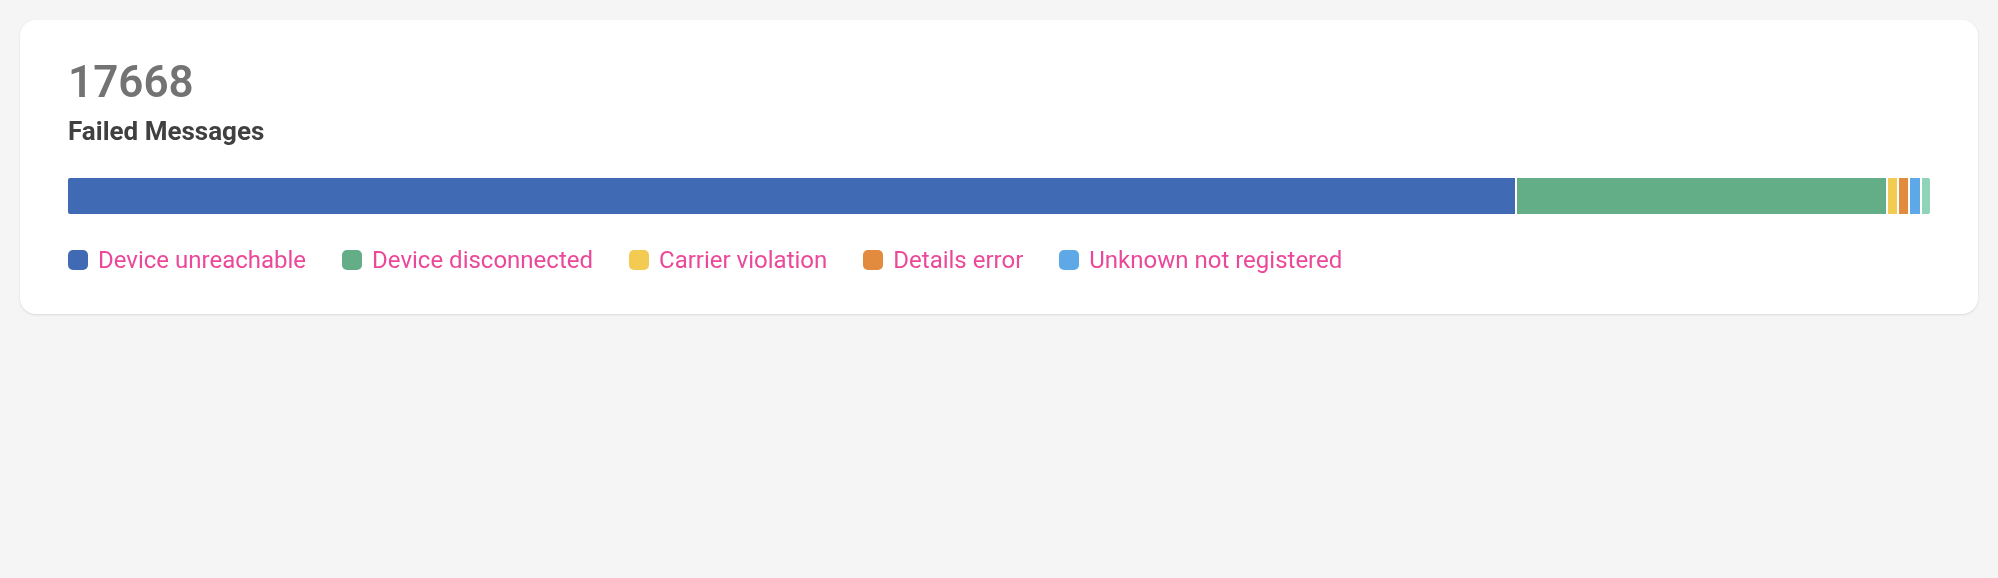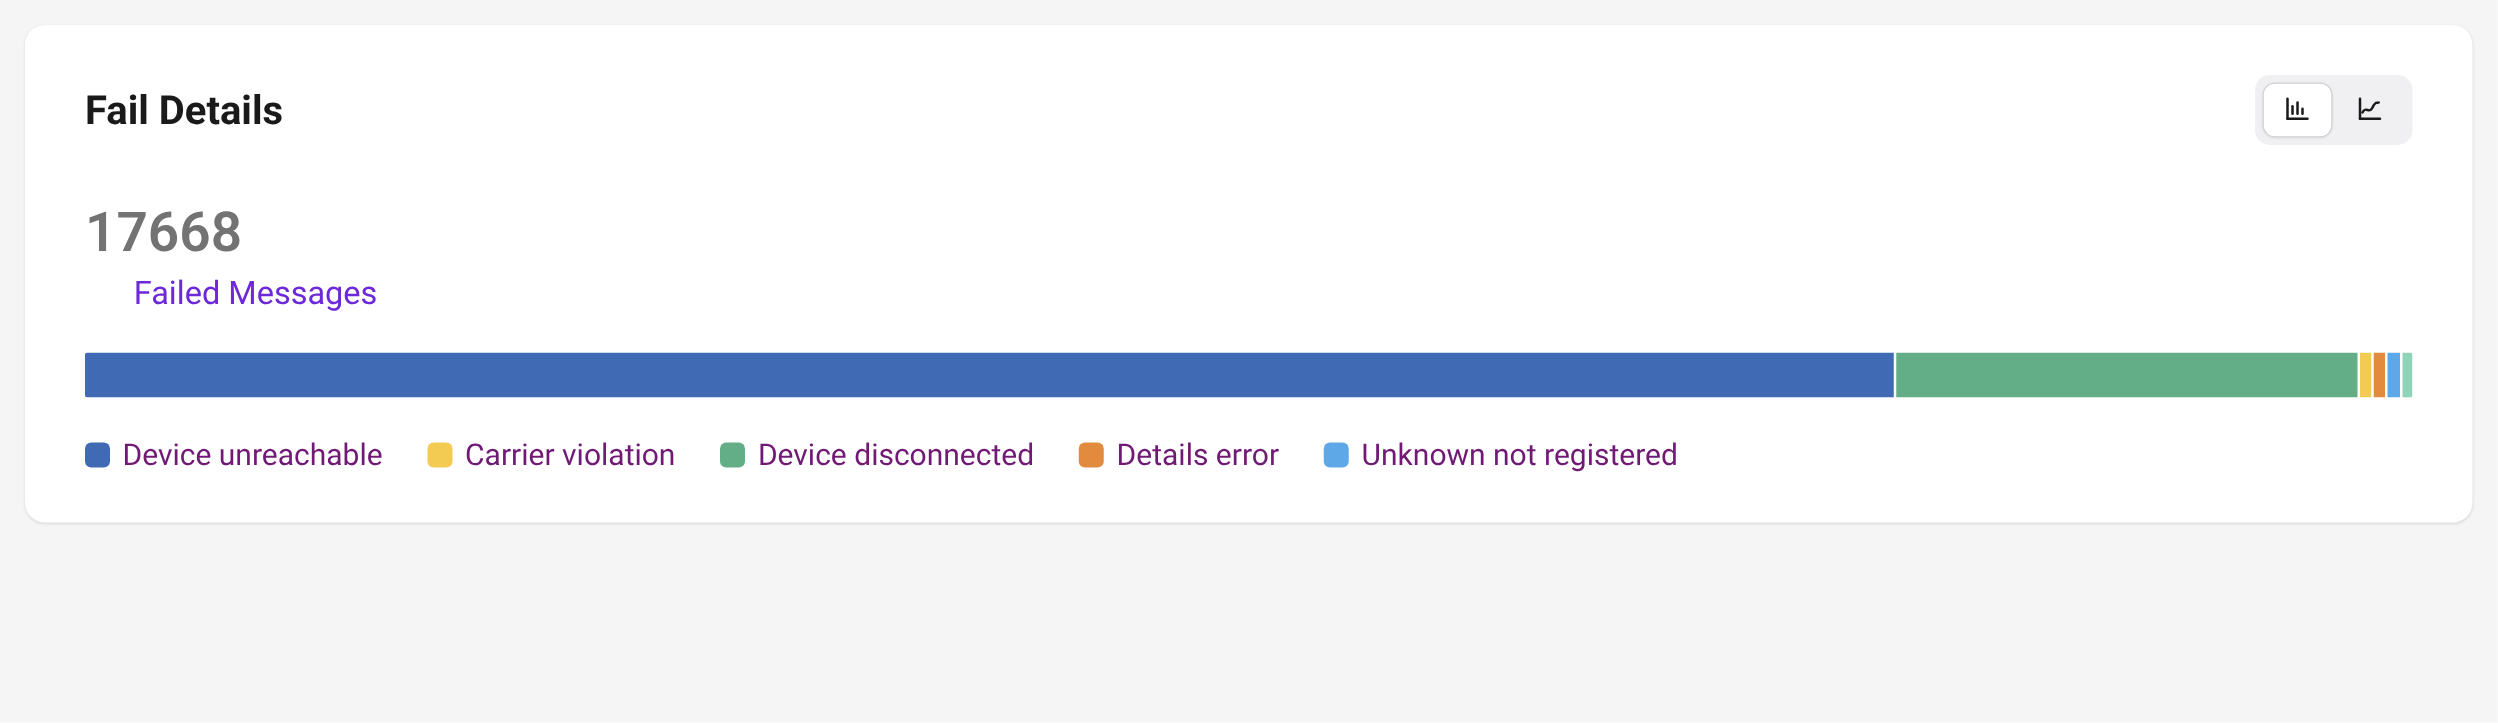--- a/index.html
+++ b/index.html
@@ -61,24 +61,23 @@
     }
     .metric-value {
       font-size: 44px;
       font-weight: 600;
       color: #737373;
       line-height: 1;
       margin-bottom: 12px;
     }
     .metric-label {
       font-size: 26px;
-      font-weight: 400;
-      color: #6d28d9;
+      font-weight: 700;
+      color: #404040;
       margin-bottom: 32px;
-      margin-left: 39px;
     }
     .stacked-bar {
       display: flex;
       width: 100%;
       height: 36px;
       border-radius: 2px;
       overflow: hidden;
       margin-bottom: 32px;
       gap: 2px;
     }
@@ -98,80 +97,54 @@
       gap: 10px;
     }
     .legend-swatch {
       width: 20px;
       height: 20px;
       border-radius: 5px;
       flex-shrink: 0;
     }
     .legend-label {
       font-size: 24px;
-      color: #701a75;
+      color: #ec4899;
       font-weight: 400;
     }
   </style>
 </head>
 <body>
 
 <div class="card">
 
-  <div class="header-row">
-    <h2 class="title">Fail Details</h2>
-
-    <div class="toggle-group">
-      <button class="toggle-btn active">
-        <span>
-          <svg width="24" height="24" viewBox="0 0 24 24">
-            <path d="M4 20 L4 4" stroke-linecap="round"></path>
-            <path d="M4 20 L20 20" stroke-linecap="round"></path>
-            <path d="M8 16 L8 10" stroke-linecap="round"></path>
-            <path d="M12 16 L12 7" stroke-linecap="round"></path>
-            <path d="M16 16 L16 12" stroke-linecap="round"></path>
-          </svg>
-        </span>
-      </button>
-      <button class="toggle-btn">
-        <span>
-          <svg width="24" height="24" viewBox="0 0 24 24">
-            <path d="M4 20 L4 4" stroke-linecap="round"></path>
-            <path d="M4 20 L20 20" stroke-linecap="round"></path>
-            <path d="M6 15 C9 9, 11 17, 14 11 S 17 8, 19 7" stroke-linecap="round"></path>
-          </svg>
-        </span>
-      </button>
-    </div>
-  </div>
 
   <div class="metric-value">17668</div>
   <div class="metric-label">Failed Messages</div>
 
   <div class="stacked-bar" id="stacked-bar">
       <div class="bar-segment" style="width: 78.1073%; background-color: rgb(65, 106, 180);"></div>
       <div class="bar-segment" style="width: 19.923%; background-color: rgb(99, 174, 135);"></div>
       <div class="bar-segment" style="width: 0.509396%; background-color: rgb(243, 203, 83);"></div>
       <div class="bar-segment" style="width: 0.509396%; background-color: rgb(226, 138, 61);"></div>
       <div class="bar-segment" style="width: 0.498076%; background-color: rgb(95, 168, 232);"></div>
       <div class="bar-segment" style="width: 0.452796%; background-color: rgb(143, 212, 184);"></div>
     </div>
 
   <div class="legend" id="legend">
       <div class="legend-item">
         <span class="legend-swatch" style="background-color: rgb(65, 106, 180);"></span>
         <span class="legend-label">Device unreachable</span>
       </div>
       <div class="legend-item">
+        <span class="legend-swatch" style="background-color: rgb(99, 174, 135);"></span>
+        <span class="legend-label">Device disconnected</span>
+      </div>
+      <div class="legend-item">
         <span class="legend-swatch" style="background-color: rgb(243, 203, 83);"></span>
         <span class="legend-label">Carrier violation</span>
-      </div>
-      <div class="legend-item">
-        <span class="legend-swatch" style="background-color: rgb(99, 174, 135);"></span>
-        <span class="legend-label">Device disconnected</span>
       </div>
       <div class="legend-item">
         <span class="legend-swatch" style="background-color: rgb(226, 138, 61);"></span>
         <span class="legend-label">Details error</span>
       </div>
       <div class="legend-item">
         <span class="legend-swatch" style="background-color: rgb(95, 168, 232);"></span>
         <span class="legend-label">Unknown not registered</span>
       </div>
     </div>

